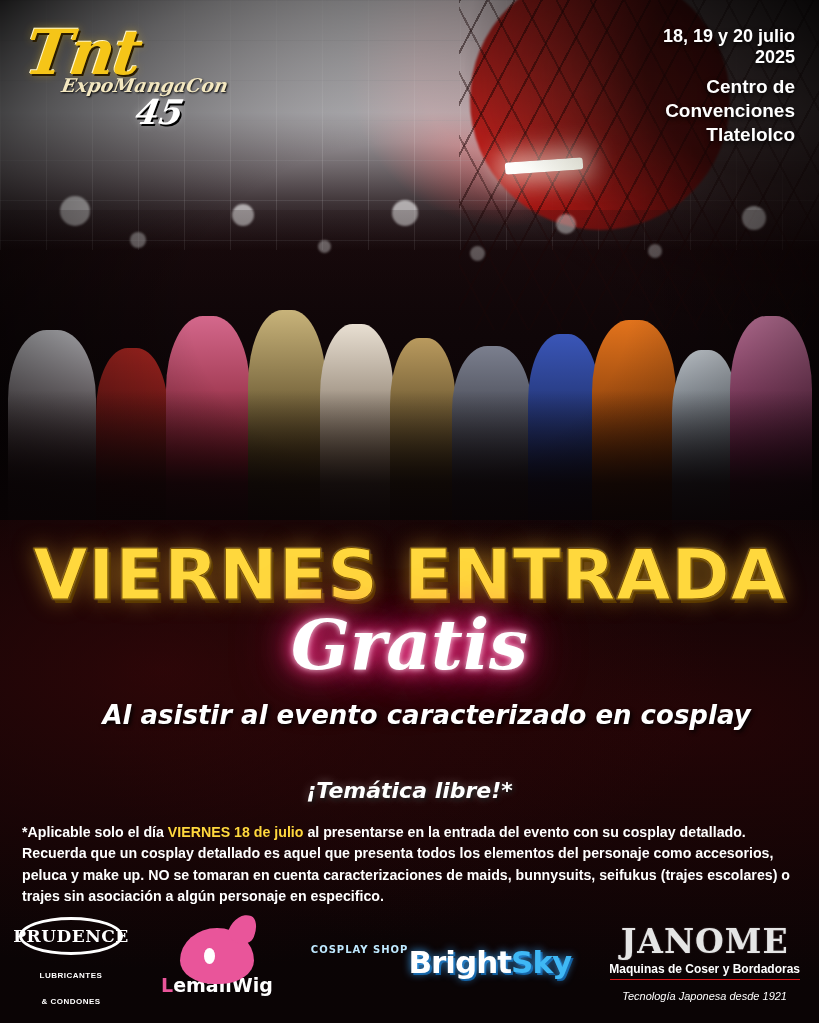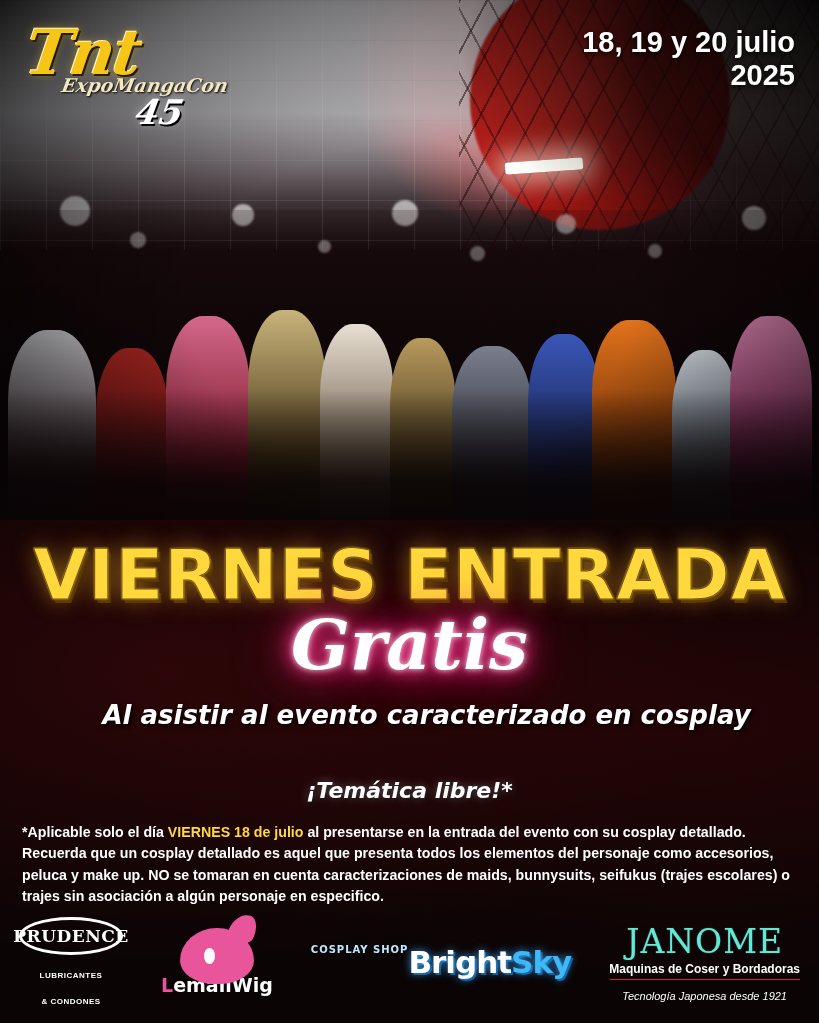--- a/index.html
+++ b/index.html
@@ -116,21 +116,21 @@
     text-shadow: 2px 2px 0 #000, 0 0 8px rgba(255,255,255,.4);
     transform: skewX(-10deg);
   }
 
   
   .headerinfo {
     position: absolute; right: 24px; top: 26px;
     text-align: right; color: #ffffff;
   }
   .headerinfo .date {
-    font-size: 29px; font-weight: bold; line-height: 1.15;
+    font-size: 18px; font-weight: bold; line-height: 1.15;
     text-shadow: 0 2px 5px rgba(0,0,0,.85);
   }
   .headerinfo .venue {
     font-size: 19px; font-weight: bold; line-height: 1.25;
     margin-top: 8px;
     text-shadow: 0 2px 5px rgba(0,0,0,.85);
   }
 
   
   .headline {
@@ -246,22 +246,22 @@
     font-family: "DejaVu Sans", sans-serif;
     font-weight: bold; font-size: 31px; letter-spacing: -1px;
     color: #ffffff;
     text-shadow: 0 0 8px rgba(60,170,255,.9), 2px 2px 0 #0a4f8a;
   }
   .sp-bright .big span { color: #3fb8f5; }
 
   .sp-janome { flex-direction: column; align-items: center; }
   .sp-janome .name {
     font-family: "DejaVu Serif", serif;
-    font-weight: normal; font-size: 33px; letter-spacing: 1px;
-    color: #5eead4;
+    font-weight: bold; font-size: 33px; letter-spacing: 1px;
+    color: #e5e5e5;
     text-shadow: 0 0 2px rgba(255,255,255,.25);
   }
   .sp-janome .d1 { font-size: 12px; font-weight: bold; color:#fff; margin-top: 1px; }
   .sp-janome .d2 { font-size: 11px; font-style: italic; color:#fff; margin-top: 8px; }
   .sp-janome .bar { width: 190px; height: 1px; background: #e0191b; margin: 3px 0 2px; }
 </style>
 </head>
 <body>
 
 <div class="poster">
@@ -307,20 +307,23 @@
 
   <div class="logo">
     <div class="logo-tnt">Tnt</div>
     <div class="logo-sub">ExpoMangaCon</div>
     <div class="logo-num">45</div>
   </div>
 
   <div class="headerinfo">
     <div class="date" style="white-space:pre-line">18, 19 y 20 julio
 2025</div>
+    <div class="venue" style="white-space:pre-line">Centro de
+Convenciones
+Tlatelolco</div>
   </div>
 
   <div class="headline">
     <div class="l1">VIERNES ENTRADA</div>
     <div class="l2">Gratis</div>
     <div class="l3">Al asistir al evento caracterizado en cosplay</div>
     <div class="l4">¡Temática libre!*</div>
   </div>
 
   <p class="legal"><span>*Aplicable solo el día </span><span class="hl">VIERNES 18 de julio</span><span> al presentarse en la entrada del evento con su cosplay detallado. Recuerda que un cosplay detallado es aquel que presenta todos los elementos del personaje como accesorios, peluca y make up. NO se tomaran en cuenta caracterizaciones de maids, bunnysuits, seifukus (trajes escolares) o trajes sin asociación a algún personaje en especifico.</span></p>

